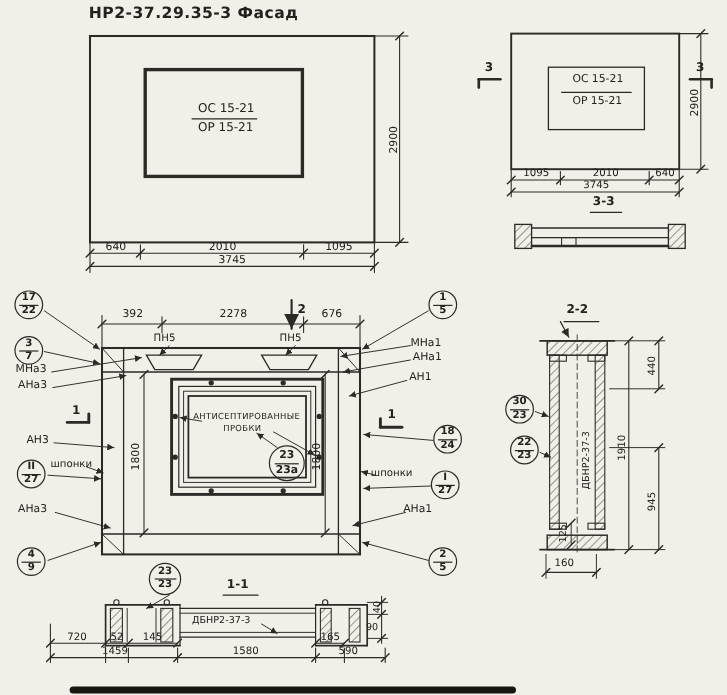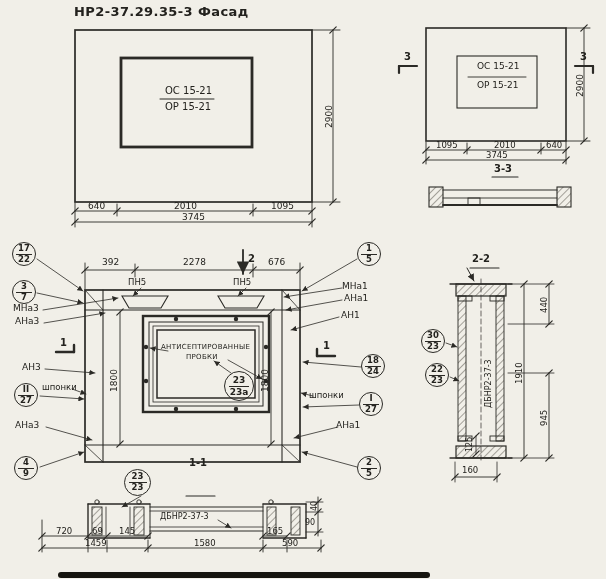--- a/index.html
+++ b/index.html
@@ -297,21 +297,21 @@
   <span class="t d9" style="left:22px;top:363px">АН3</span>
   <span class="t d85" style="left:42px;top:383px">шпонки</span>
   <span class="t d9" style="left:15px;top:421px">АНа3</span>
   <span class="t d9" style="left:342px;top:282px">МНа1</span>
   <span class="t d9" style="left:344px;top:294px">АНа1</span>
   <span class="t d9" style="left:341px;top:311px">АН1</span>
   <span class="t d85" style="left:309px;top:391px">шпонки</span>
   <span class="t d9" style="left:336px;top:421px">АНа1</span>
   <span class="t d7" style="left:161px;top:344px;letter-spacing:.3px">АНТИСЕПТИРОВАННЫЕ</span>
   <span class="t d7" style="left:186px;top:354px;letter-spacing:.3px">ПРОБКИ</span>
-  <span class="t d10 b" style="left:189px;top:458px">1-1</span>
+  <span class="t d10 b" style="left:189px;top:483px">1-1</span>
 
   <div class="callout" style="left:12px;top:242px">
     <span>17</span>
     <span class="cb">22</span>
   </div>
   <div class="callout" style="left:12px;top:280px">
     <span>3</span>
     <span class="cb">7</span>
   </div>
   <div class="callout" style="left:14px;top:383px">
@@ -342,21 +342,21 @@
     <span>23</span>
     <span class="cb">23а</span>
   </div>
 
   <div class="callout med" style="left:124px;top:469px">
     <span>23</span>
     <span class="cb">23</span>
   </div>
   <span class="t d8" style="left:160px;top:513px">ДБНР2-37-3</span>
   <span class="t d85" style="left:56px;top:527px">720</span>
-  <span class="t d85" style="left:92px;top:527px">69</span>
+  <span class="t d85" style="left:92px;top:527px">52</span>
   <span class="t d85" style="left:119px;top:527px">145</span>
   <span class="t d85" style="left:267px;top:527px">165</span>
   <span class="t d85" style="left:85px;top:539px">1459</span>
   <span class="t d85" style="left:194px;top:539px">1580</span>
   <span class="t d85" style="left:282px;top:539px">590</span>
   <span class="t d8" style="left:305px;top:519px">90</span>
   <span class="t d8 rot" style="left:311px;top:511px">40</span>
 
   <div class="callout" style="left:421px;top:329px">
     <span>30</span>

